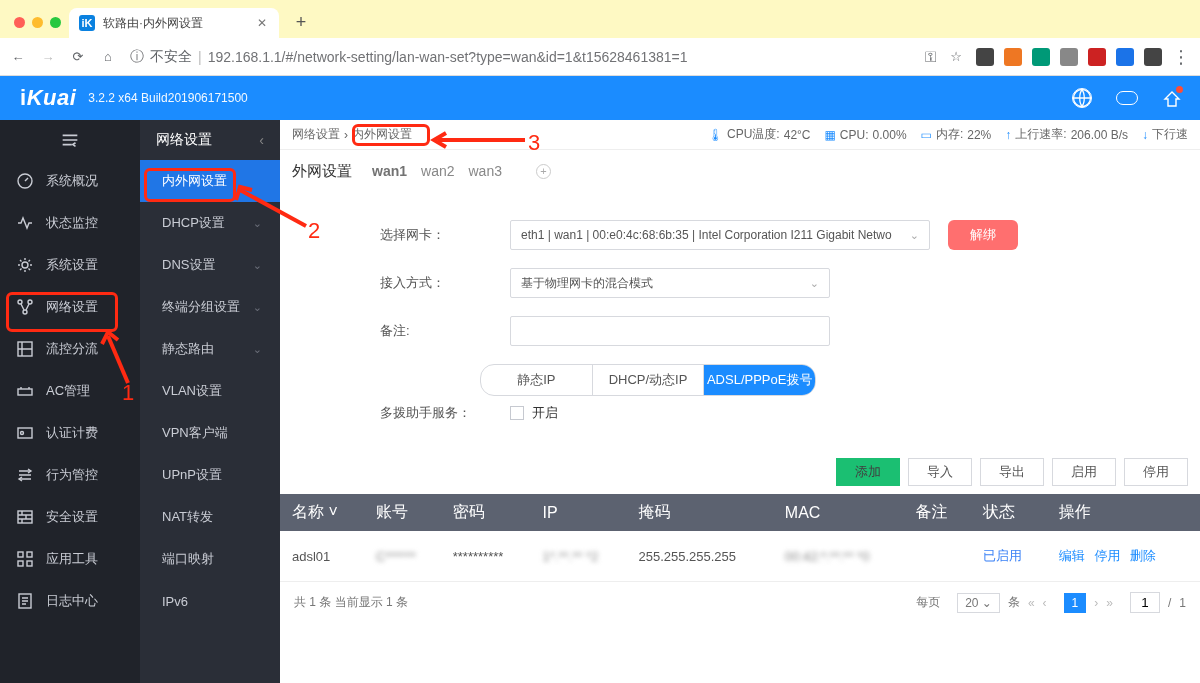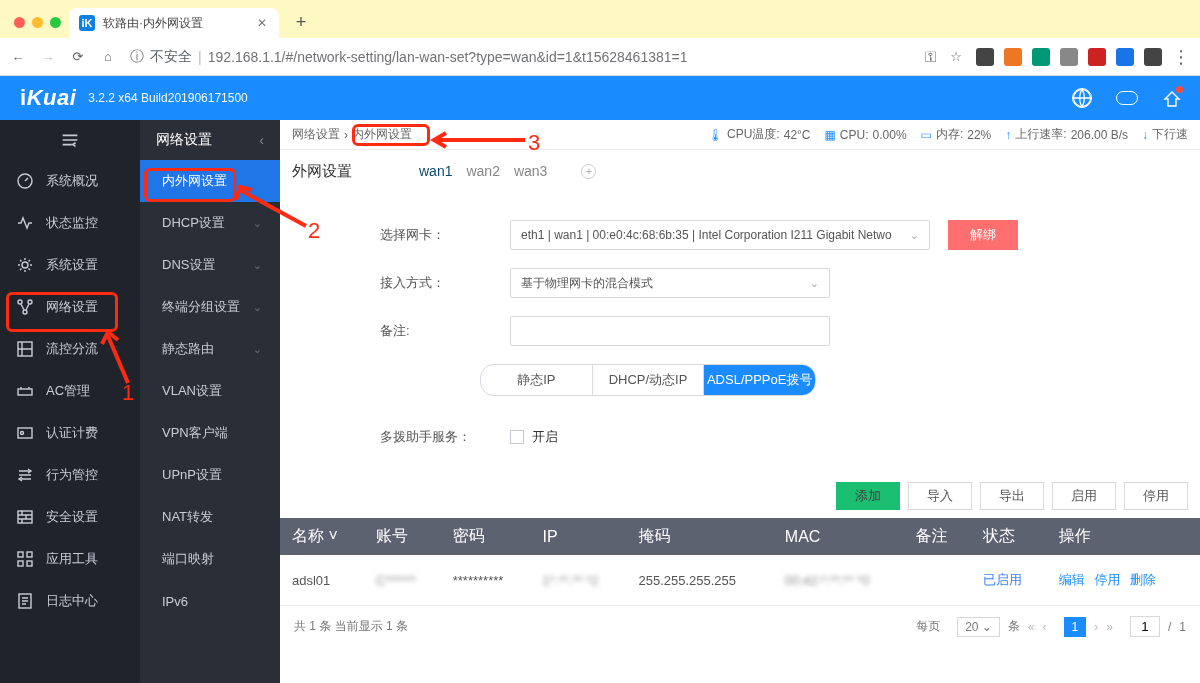--- a/index.html
+++ b/index.html
@@ -47,28 +47,28 @@
   .nav2 .sub .chev{color:#6b6f7a;font-size:11px;}
   
   .content{flex:1;background:#fff;display:flex;flex-direction:column;overflow:hidden;}
   .crumbs{height:30px;border-bottom:1px solid #eee;display:flex;align-items:center;padding:0 12px;font-size:12px;color:#666;gap:4px;}
   .stats{margin-left:auto;display:flex;gap:14px;align-items:center;color:#666;}
   .stats .s{display:flex;gap:4px;align-items:center;}
   .stats .ico{color:#1b8cff;}
   .tabs-row{height:42px;display:flex;align-items:center;padding:0 12px;gap:20px;}
   .tabs-row .lab{color:#333;font-size:15px;}
   .tabs-row .t{color:#888;font-size:14px;cursor:pointer;}
-  .tabs-row .t.active{color:#0c4a6e;font-weight:400;margin-left:47px;}
+  .tabs-row .t.active{color:#737373;font-weight:700;}
   .tabs-row .plus{color:#aaa;border:1px solid #ccc;border-radius:50%;width:15px;height:15px;font-size:11px;display:flex;align-items:center;justify-content:center;}
   .form{padding:28px 60px 10px 100px;}
   .row{display:flex;align-items:center;margin-bottom:18px;}
   .row .l{width:130px;color:#555;font-size:13px;}
   .sel{flex:0 0 420px;height:30px;border:1px solid #d7d9de;border-radius:2px;display:flex;align-items:center;padding:0 10px;color:#555;font-size:12px;position:relative;}
   .sel .chev{position:absolute;right:10px;color:#aaa;font-size:11px;}
-  .btn-unbind{margin-left:18px;background:#ff6f6f;color:#fff;width:70px;height:30px;border-radius:0;display:flex;align-items:center;justify-content:center;font-size:13px;cursor:pointer;}
+  .btn-unbind{margin-left:18px;background:#ff6f6f;color:#fff;width:70px;height:30px;border-radius:6px;display:flex;align-items:center;justify-content:center;font-size:13px;cursor:pointer;}
   .seg{display:flex;border:1px solid #d7d9de;width:336px;height:32px;border-radius:14px;overflow:hidden;margin-left:100px;}
   .seg .o{flex:1;display:flex;align-items:center;justify-content:center;font-size:13px;color:#555;cursor:pointer;border-right:1px solid #d7d9de;}
   .seg .o:last-child{border-right:none;}
   .seg .o.active{background:#1b8cff;color:#fff;border-color:#1b8cff;}
   .chk{width:14px;height:14px;border:1px solid #c6c9d0;margin-right:8px;}
   .toolbar{display:flex;justify-content:flex-end;gap:8px;padding:8px 12px 8px 0;}
   .btn{height:28px;padding:0 18px;display:flex;align-items:center;border:1px solid #d7d9de;color:#555;font-size:13px;background:#fff;cursor:pointer;}
   .btn.primary{background:#1bbf72;color:#404040;border-color:#1bbf72;}
   table{width:100%;border-collapse:collapse;font-size:13px;}
   thead{background:#5c6270;color:#fff;}
@@ -365,21 +365,21 @@
       </div>
       <div class="row">
         <div class="l">备注:</div>
         <div class="sel" style="flex:0 0 320px"></div>
       </div>
       <div class="seg" id="seg">
           <div class="o">静态IP</div>
           <div class="o">DHCP/动态IP</div>
           <div class="o active">ADSL/PPPoE拨号</div>
         </div>
-      <div class="row" style="margin-top:32px;padding-left:0">
+      <div class="row" style="margin-top:8px;padding-left:0">
         <div class="l" style="width:130px">多拨助手服务：</div>
         <div class="chk"></div>
         <span>开启</span>
       </div>
     </div>
 
     <div class="toolbar">
       <div class="btn primary">添加</div>
       <div class="btn">导入</div>
       <div class="btn">导出</div>

